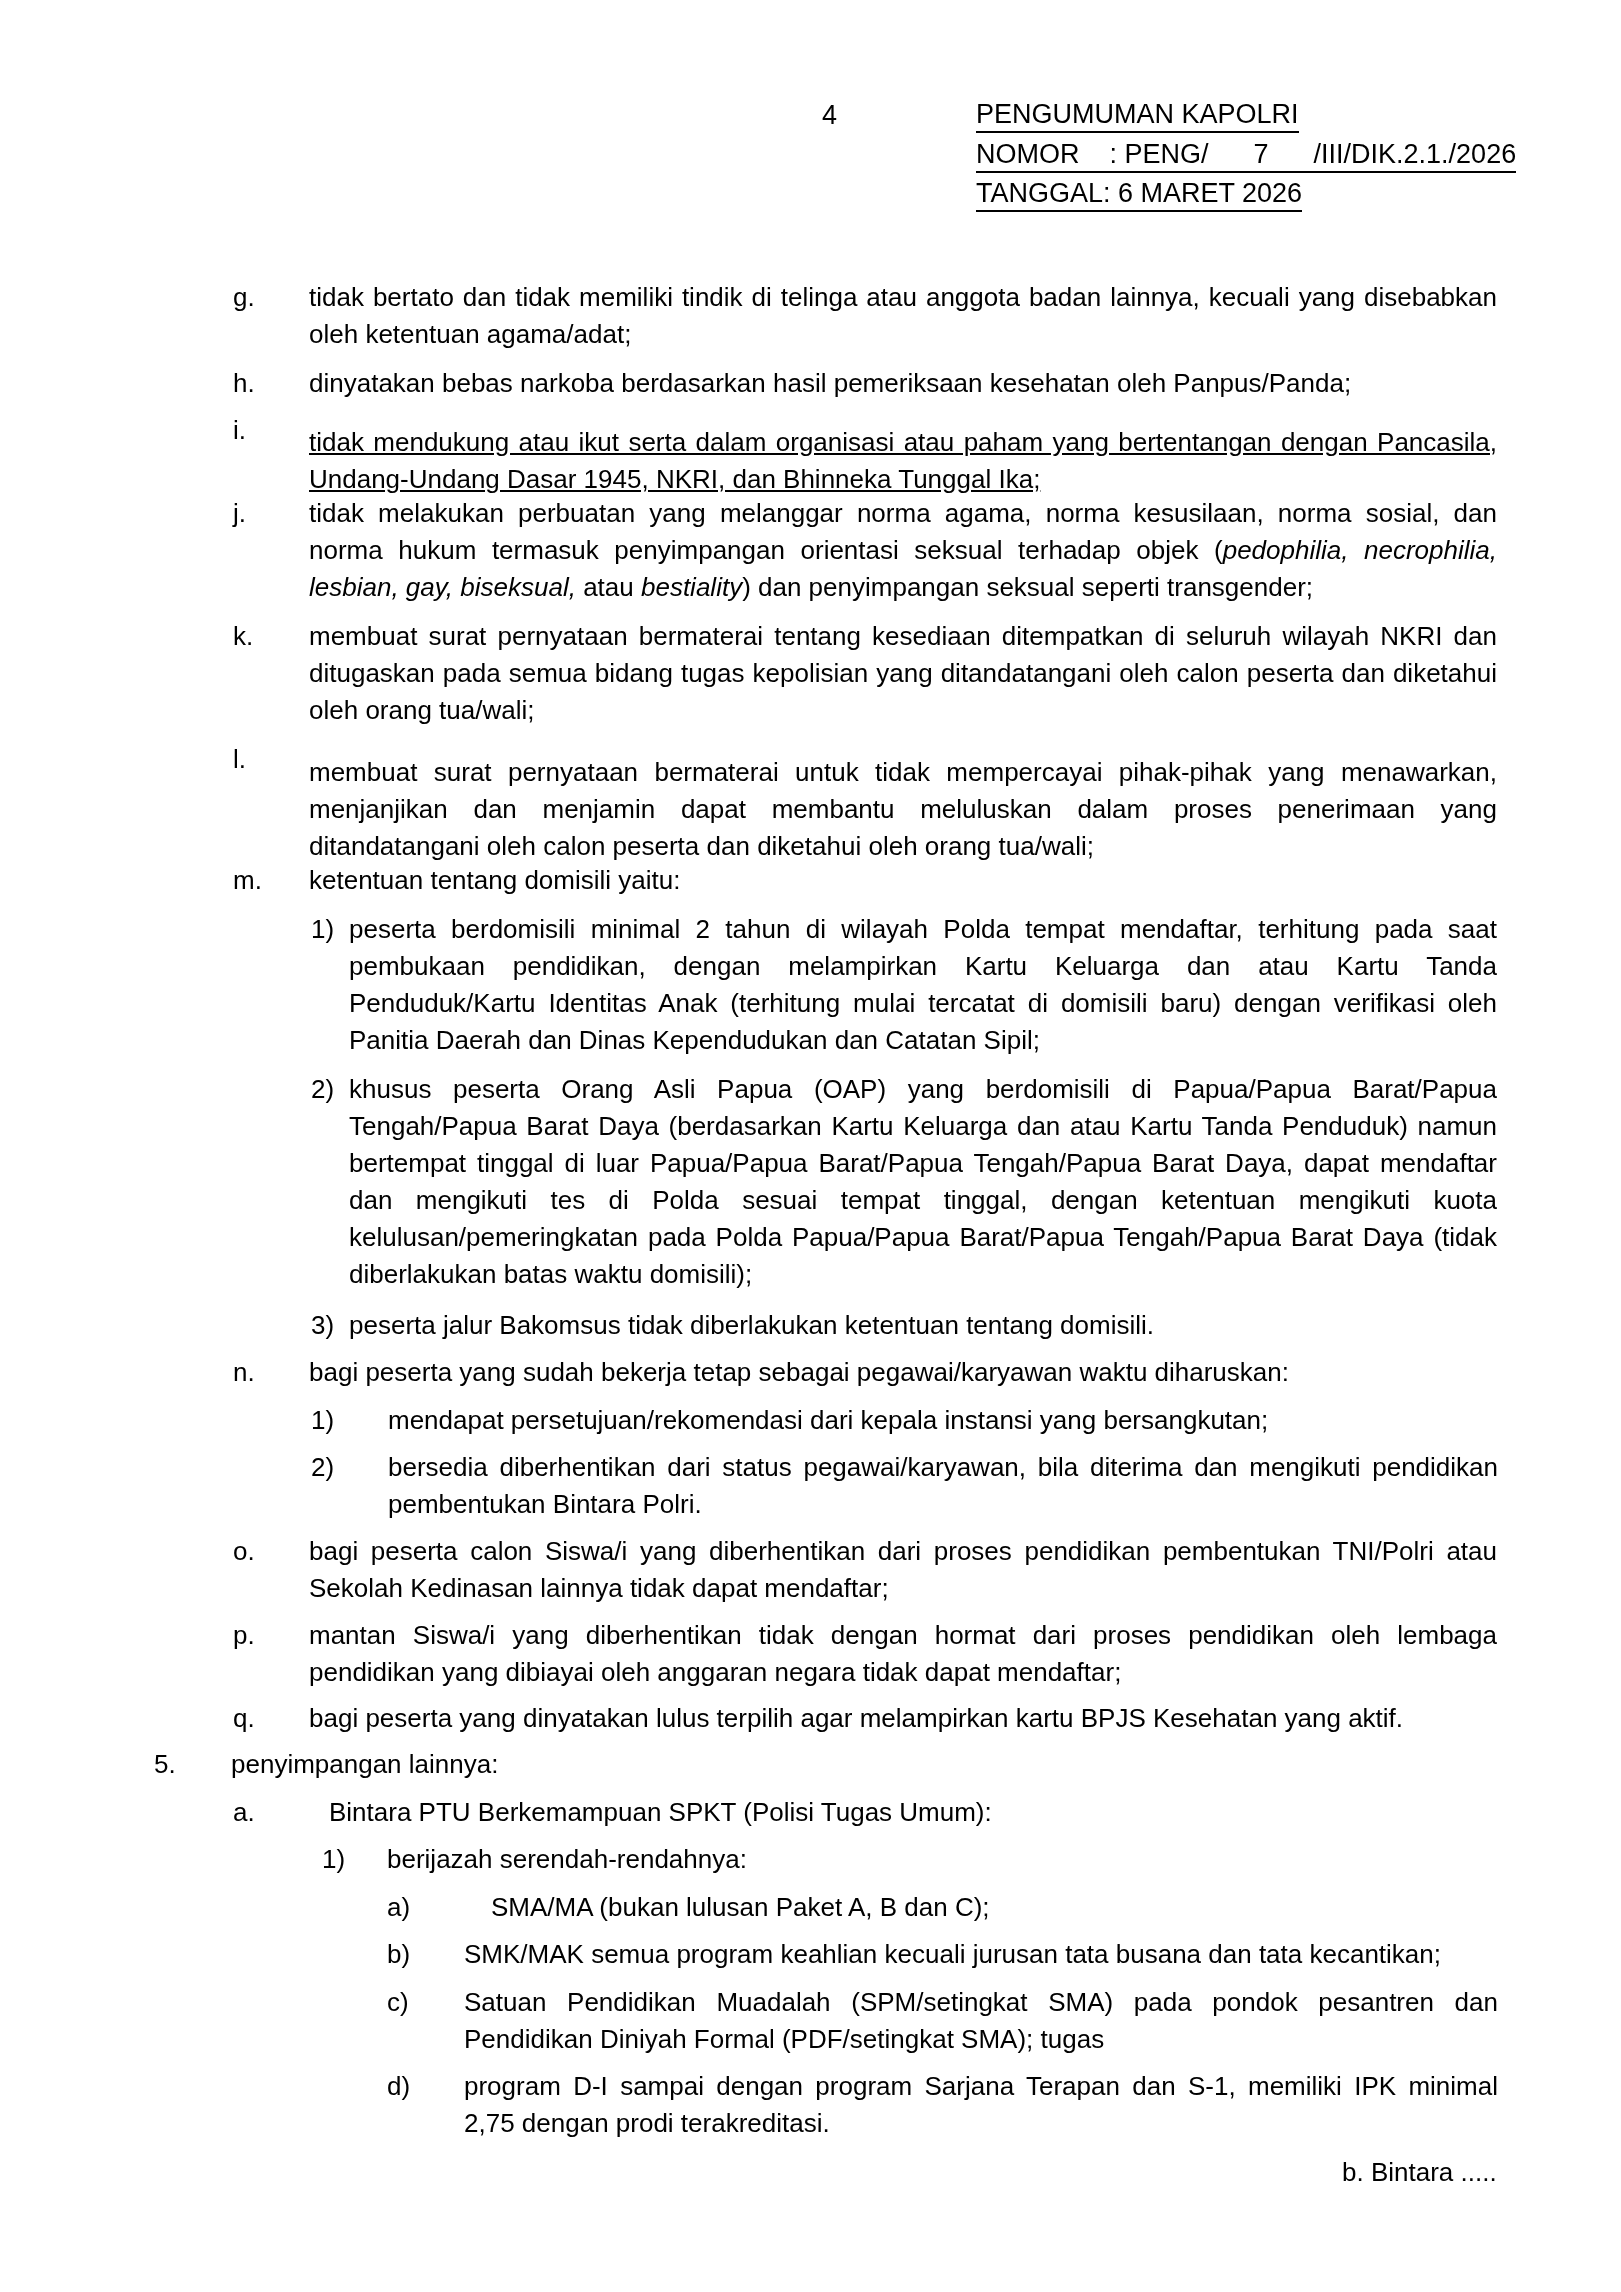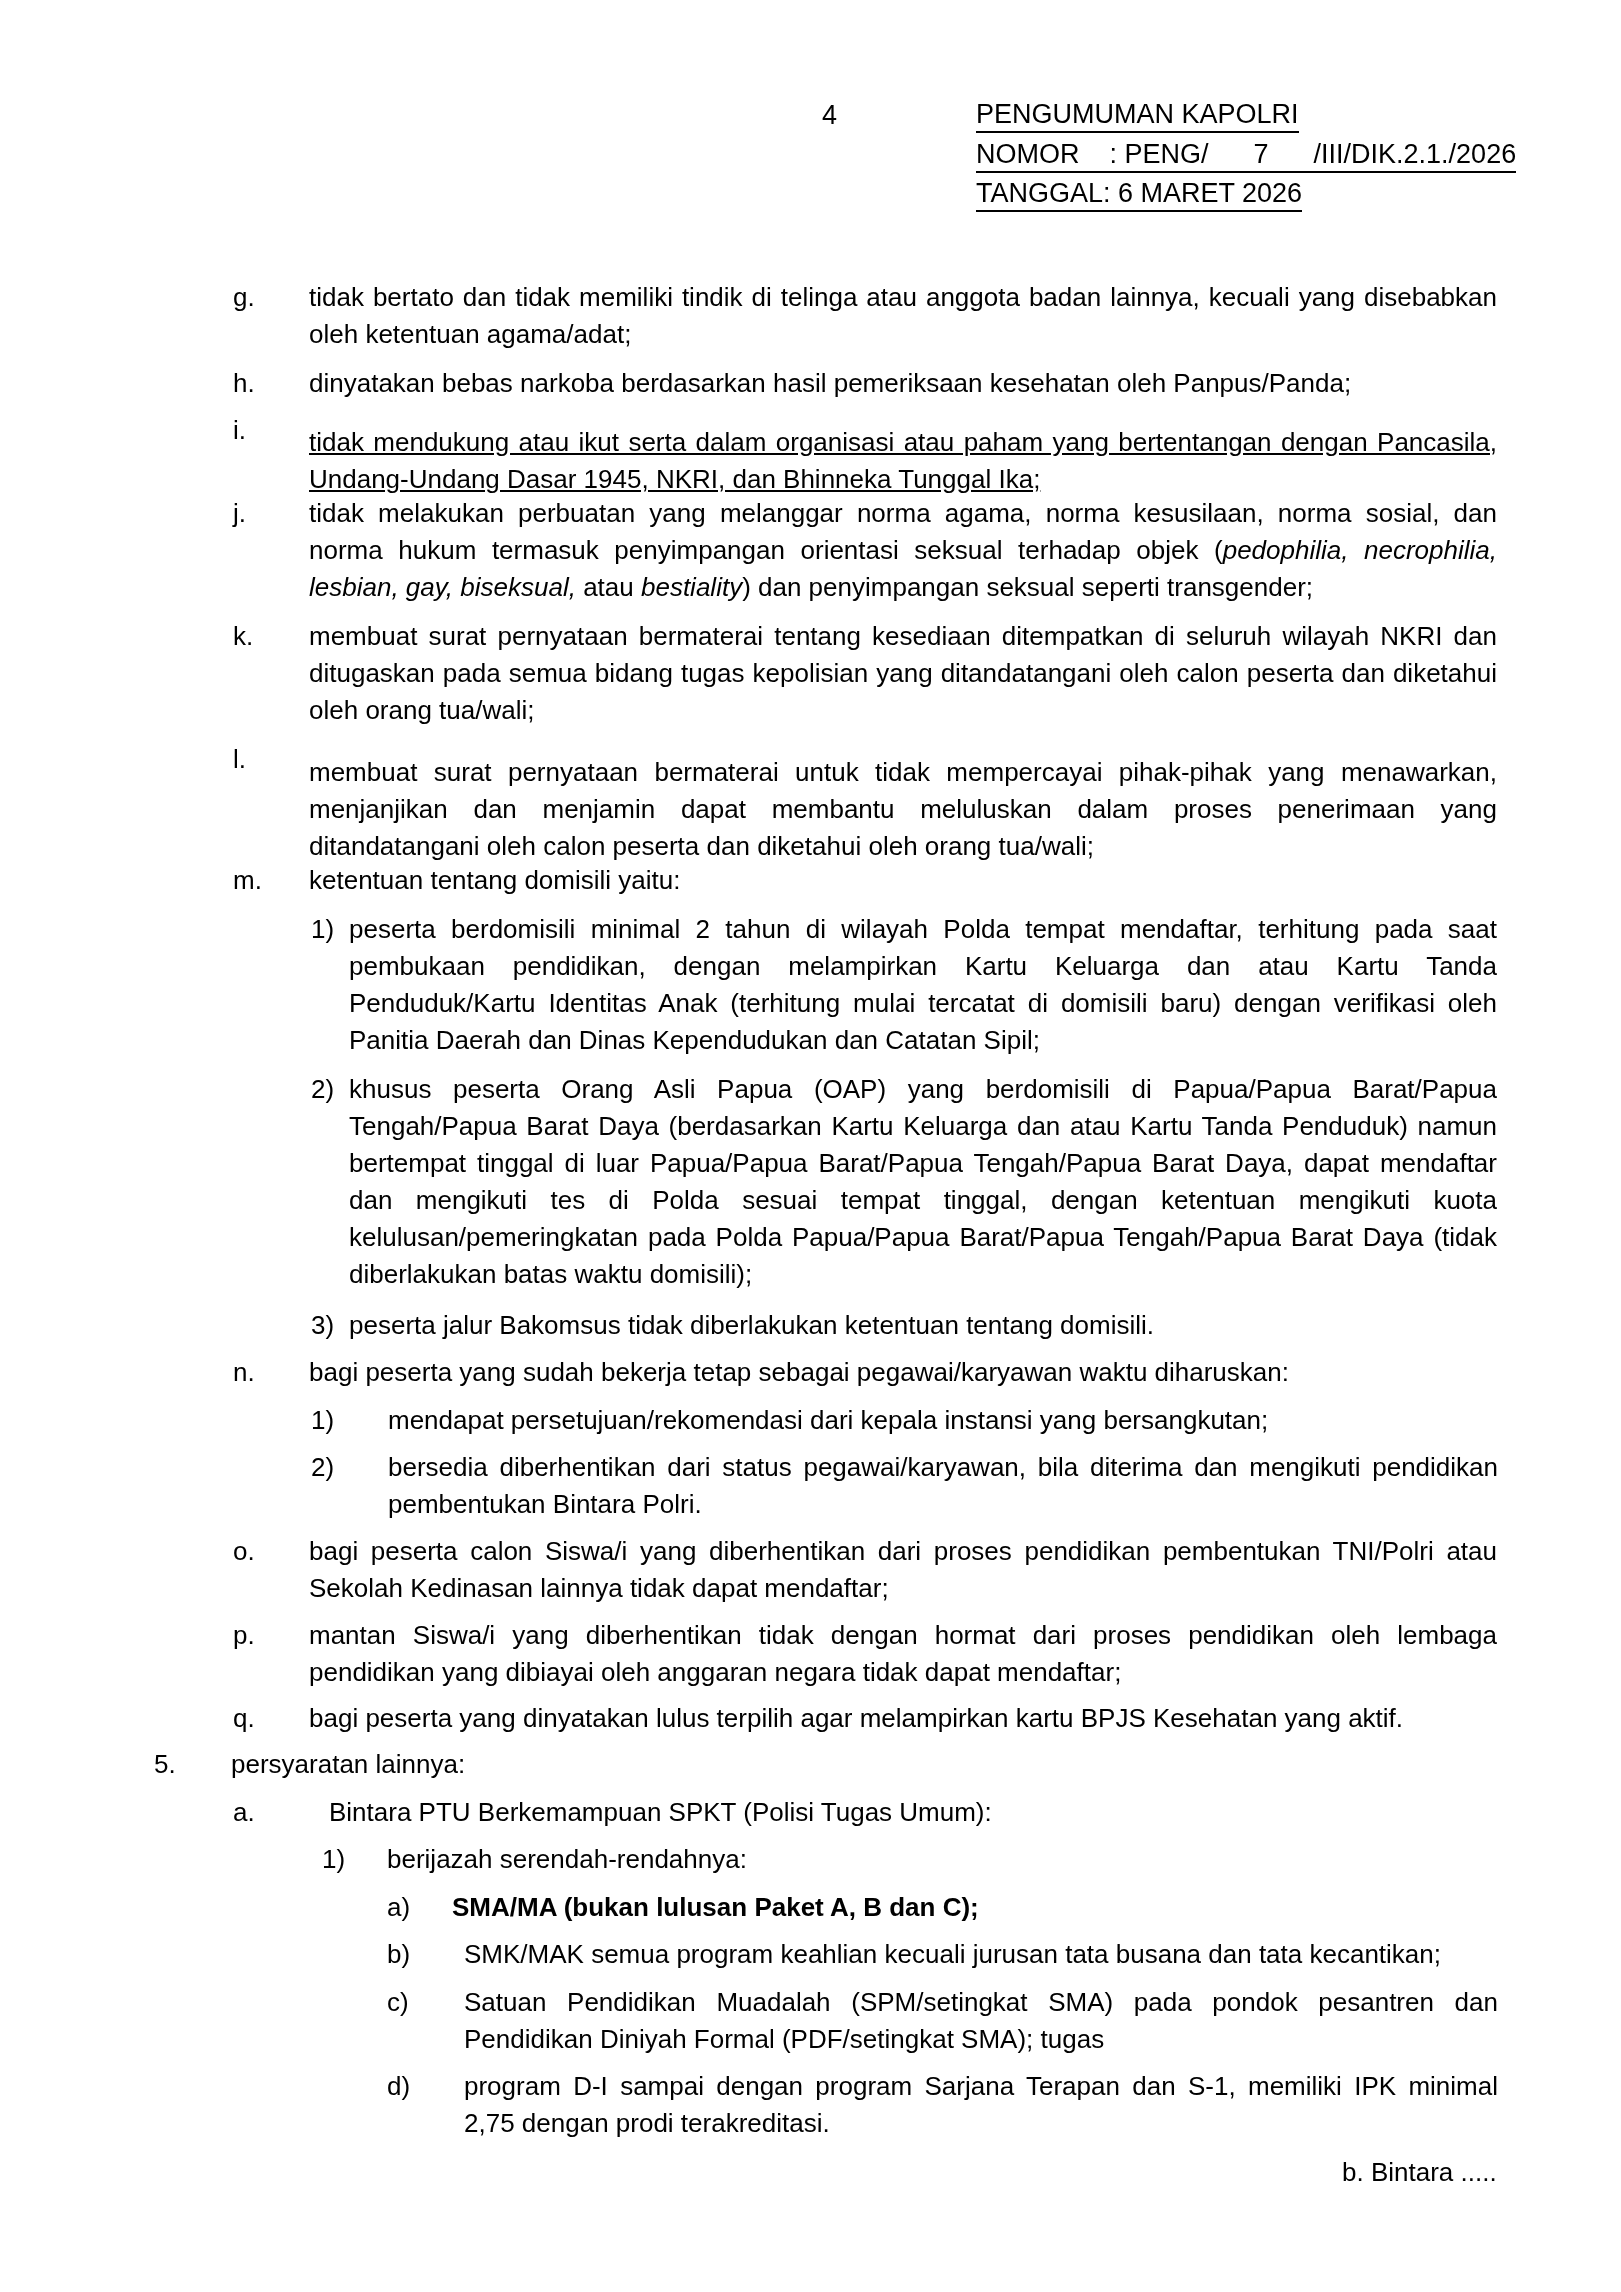--- a/index.html
+++ b/index.html
@@ -94,30 +94,30 @@
     <div class="tx last-left" style="left:309px; top:1617px; width:1188px;">mantan Siswa/i yang diberhentikan tidak dengan hormat dari proses pendidikan oleh lembaga pendidikan yang dibiayai oleh anggaran negara tidak dapat mendaftar;</div>
   </div>
 
   <div>
     <span class="mk" style="left:233px; top:1700px;">q.</span>
     <div class="tx last-left" style="left:309px; top:1700px; width:1188px;">bagi peserta yang dinyatakan lulus terpilih agar melampirkan kartu BPJS Kesehatan yang aktif.</div>
   </div>
 
   <div>
     <span class="mk" style="left:154px; top:1746px;">5.</span>
-    <div class="tx last-left" style="left:231px; top:1746px; width:1266px;">persyaratan lainnya:</div>
+    <div class="tx last-left" style="left:231px; top:1746px; width:1266px;">penyimpangan lainnya:</div>
 
     <span class="mk" style="left:233px; top:1794px;">a.</span>
     <div class="tx last-left" style="left:312px; top:1794px; width:1186px;margin-left:17px;">Bintara PTU Berkemampuan SPKT (Polisi Tugas Umum):</div>
 
     <span class="mk" style="left:322px; top:1841px;">1)</span>
     <div class="tx last-left" style="left:387px; top:1841px; width:1111px;">berijazah serendah-rendahnya:</div>
 
     <span class="mk" style="left:387px; top:1889px;">a)</span>
-    <div class="tx last-left" style="left:452px; top:1889px; width:1034px;font-weight:bold;">SMA/MA (bukan lulusan Paket A, B dan C);</div>
+    <div class="tx last-left" style="left:491px; top:1889px; width:1034px;">SMA/MA (bukan lulusan Paket A, B dan C);</div>
 
     <span class="mk" style="left:387px; top:1936px;">b)</span>
     <div class="tx last-left" style="left:464px; top:1936px; width:1034px;">SMK/MAK semua program keahlian kecuali jurusan tata busana dan tata kecantikan;</div>
 
     <span class="mk" style="left:387px; top:1984px;">c)</span>
     <div class="tx last-left" style="left:464px; top:1984px; width:1034px;">Satuan Pendidikan Muadalah (SPM/setingkat SMA) pada pondok pesantren dan Pendidikan Diniyah Formal (PDF/setingkat SMA); tugas</div>
 
     <span class="mk" style="left:387px; top:2068px;">d)</span>
     <div class="tx last-left" style="left:464px; top:2068px; width:1034px;">program D-I sampai dengan program Sarjana Terapan dan S-1, memiliki IPK minimal 2,75 dengan prodi terakreditasi.</div>
   </div>

